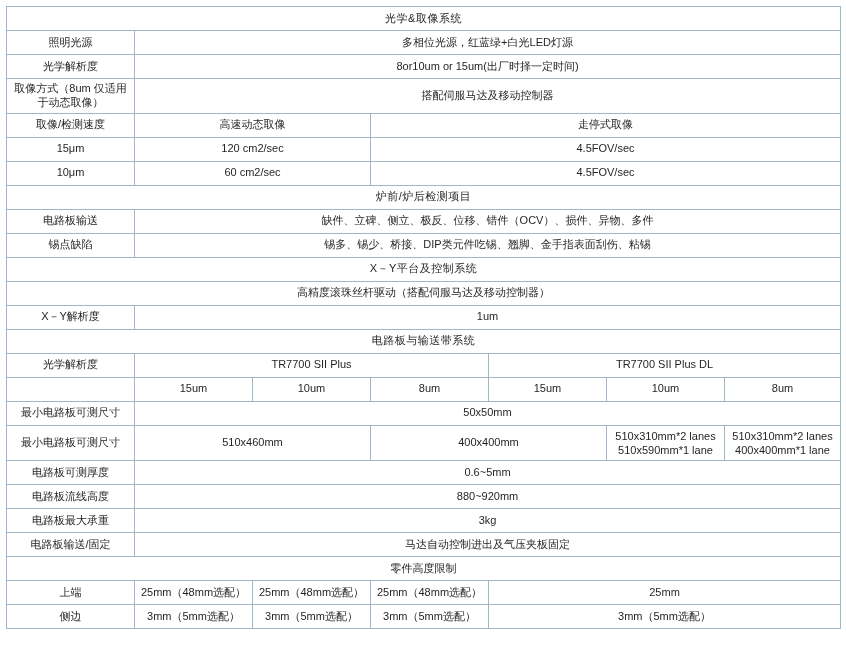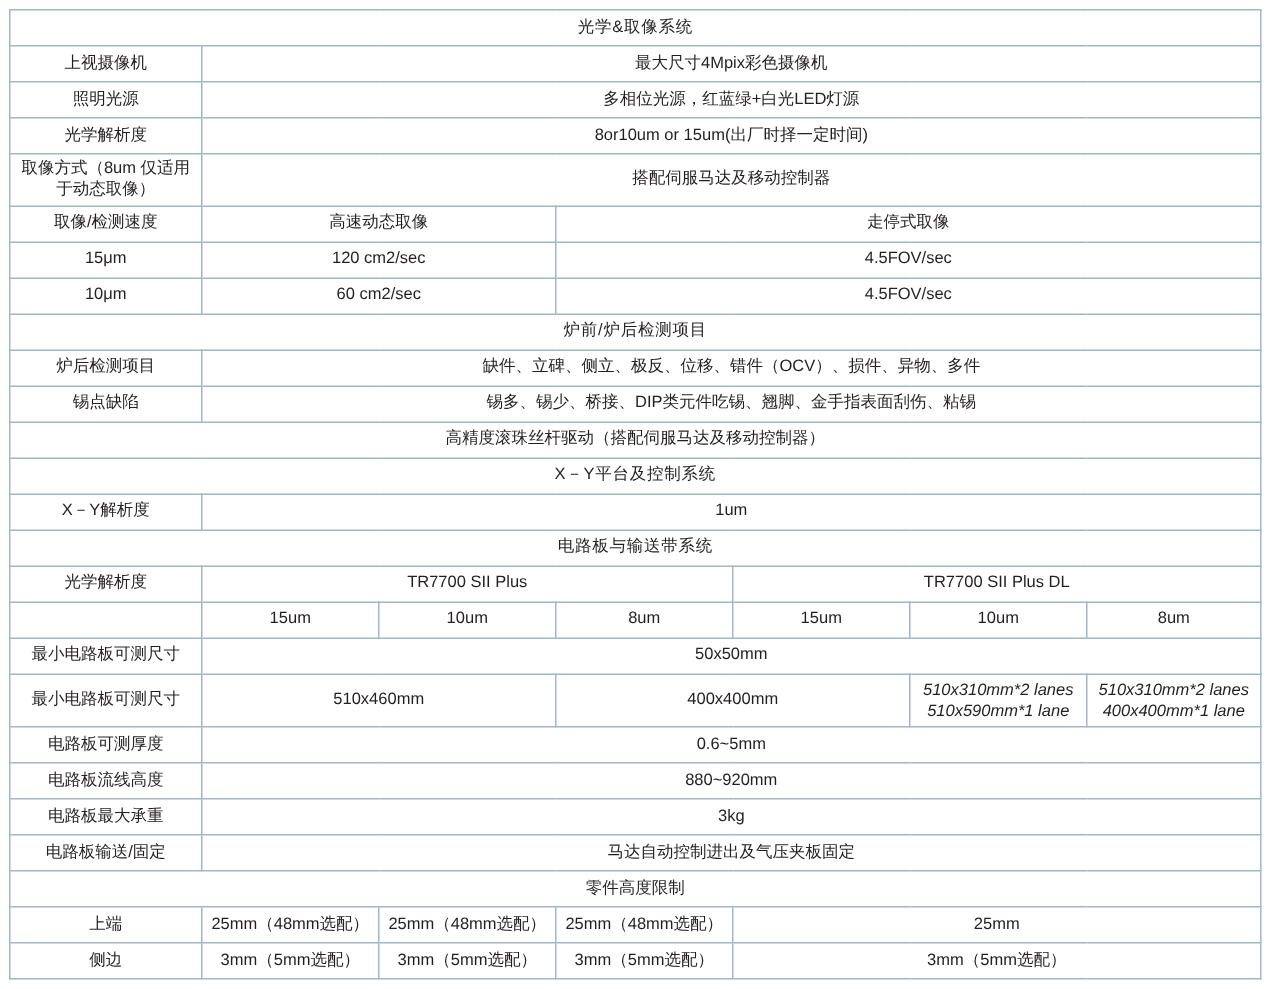--- a/index.html
+++ b/index.html
@@ -50,21 +50,20 @@
   }
   td.tall {
     height: 30px;
   }
   .two-line {
     display: block;
     line-height: 1.3;
   }
   .nowrap {
     white-space: nowrap;
-    font-style: italic;
   }
 </style>
 </head>
 <body>
 
 <div id="sheet">
   <table class="spec">
     <colgroup>
       <col style="width:128px">
       <col style="width:118px">
@@ -73,24 +72,20 @@
       <col style="width:118px">
       <col style="width:118px">
       <col style="width:116px">
     </colgroup>
     <tbody>
 
       <tr>
         <td class="section" colspan="7">光学&amp;取像系统</td>
       </tr>
       <tr>
-        <td class="label">上视摄像机</td>
-        <td colspan="6">最大尺寸4Mpix彩色摄像机</td>
-      </tr>
-      <tr>
         <td class="label">照明光源</td>
         <td colspan="6">多相位光源，红蓝绿+白光LED灯源</td>
       </tr>
       <tr>
         <td class="label">光学解析度</td>
         <td colspan="6">8or10um or 15um(出厂时择一定时间)</td>
       </tr>
       <tr>
         <td class="label tall">取像方式（8um 仅适用于动态取像）</td>
         <td class="tall" colspan="6">搭配伺服马达及移动控制器</td>
@@ -108,33 +103,33 @@
       <tr>
         <td class="label">10μm</td>
         <td colspan="2">60 cm2/sec</td>
         <td colspan="4">4.5FOV/sec</td>
       </tr>
 
       <tr>
         <td class="section" colspan="7">炉前/炉后检测项目</td>
       </tr>
       <tr>
-        <td class="label">炉后检测项目</td>
+        <td class="label">电路板输送</td>
         <td colspan="6">缺件、立碑、侧立、极反、位移、错件（OCV）、损件、异物、多件</td>
       </tr>
       <tr>
         <td class="label">锡点缺陷</td>
         <td colspan="6">锡多、锡少、桥接、DIP类元件吃锡、翘脚、金手指表面刮伤、粘锡</td>
       </tr>
 
       <tr>
+        <td class="section" colspan="7">X－Y平台及控制系统</td>
+      </tr>
+      <tr>
         <td colspan="7">高精度滚珠丝杆驱动（搭配伺服马达及移动控制器）</td>
-      </tr>
-      <tr>
-        <td class="section" colspan="7">X－Y平台及控制系统</td>
       </tr>
       <tr>
         <td class="label">X－Y解析度</td>
         <td colspan="6">1um</td>
       </tr>
 
       <tr>
         <td class="section" colspan="7">电路板与输送带系统</td>
       </tr>
       <tr>

